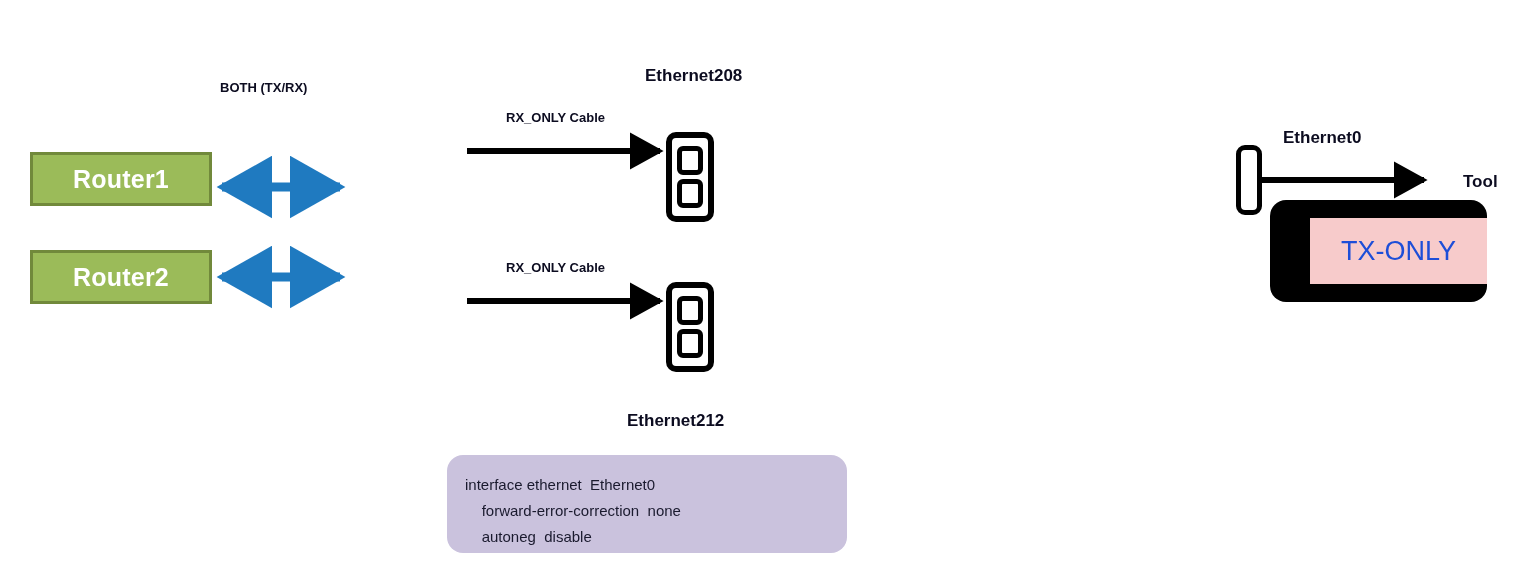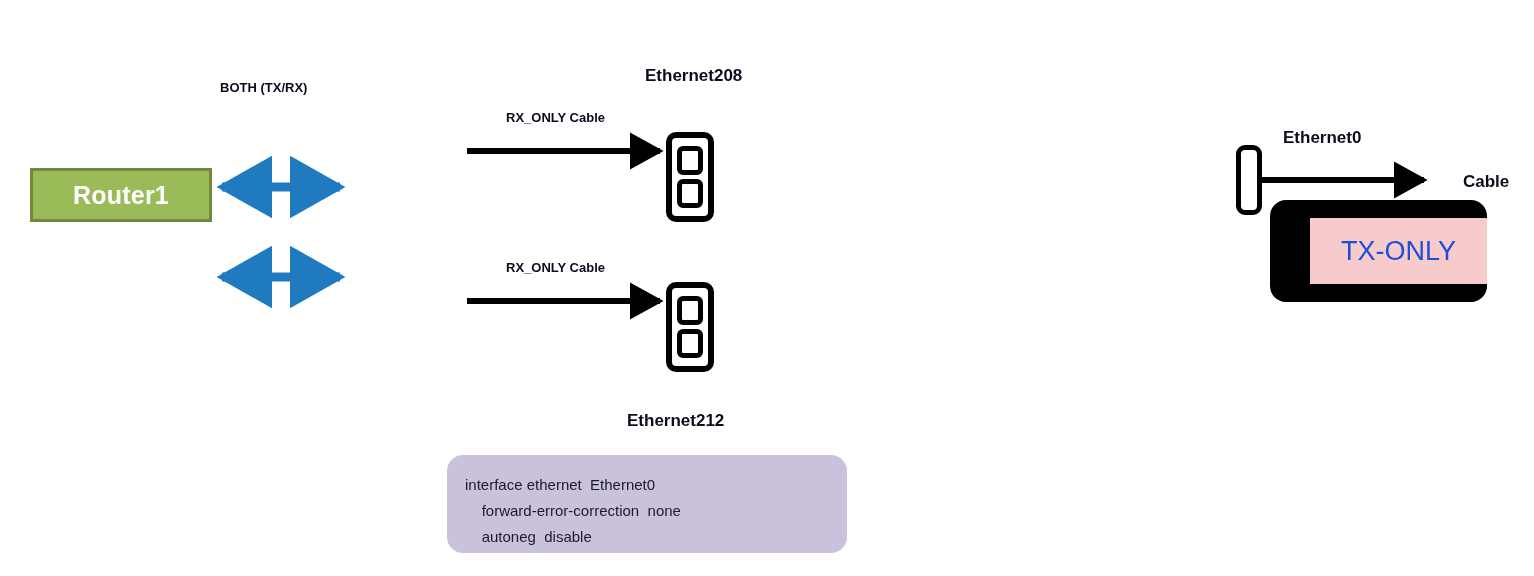--- a/index.html
+++ b/index.html
@@ -181,24 +181,27 @@
     <line x1="222" y1="277" x2="340" y2="277" stroke="#1F7AC0" stroke-width="9" marker-start="url(#blue-arrow-l)" marker-end="url(#blue-arrow-r)"></line>
 
     <line x1="467" y1="151" x2="660" y2="151" stroke="#000000" stroke-width="6" marker-end="url(#blk-arrow)"></line>
 
     <line x1="467" y1="301" x2="660" y2="301" stroke="#000000" stroke-width="6" marker-end="url(#blk-arrow)"></line>
 
     <line x1="1262" y1="180" x2="1278" y2="180" stroke="#000000" stroke-width="6"></line>
     <line x1="1274" y1="180" x2="1424" y2="180" stroke="#000000" stroke-width="6" marker-end="url(#blk-arrow)"></line>
   </svg>
 
-  <div class="abs router" style="left:30px; top:168px;">
+  <div class="abs router" style="left:30px; top:152px;">
     <span>Router1</span>
   </div>
 
+  <div class="abs router" style="left:30px; top:250px;">
+    <span>Router2</span>
+  </div>
 
   <div class="abs lbl-small-bold" style="left:192px; top:80px;">BOTH (TX/RX)</div>
 
 
   <div class="abs lbl-small-bold" style="left:478px; top:110px;">RX_ONLY Cable</div>
   <div class="abs lbl-small-bold" style="left:478px; top:260px;">RX_ONLY Cable</div>
 
   <div class="abs lbl-bold" style="left:645px; top:66px;">Ethernet208</div>
 
   <div class="abs lbl-bold" style="left:627px; top:411px;">Ethernet212</div>
@@ -211,21 +214,21 @@
 
   <div class="abs port-double" style="left:666px; top:282px;">
     <span class="sq"></span>
     <span class="sq"></span>
   </div>
 
   <div class="abs port-single" style="left:1236px; top:145px;"></div>
 
   <div class="abs lbl-bold" style="left:1283px; top:128px;">Ethernet0</div>
 
-  <div class="abs lbl-bold" style="left:1463px; top:172px;">Cable</div>
+  <div class="abs lbl-bold" style="left:1463px; top:172px;">Tool</div>
 
   <div class="abs tool-box" style="left:1270px; top:200px;">
     <div class="tool-inner">
       <span>TX-ONLY</span>
     </div>
   </div>
 
   <div class="abs config" style="left:447px; top:455px;border-radius:16px;">
     <div class="line">interface ethernet  Ethernet0</div>
     <div class="line">    forward-error-correction  none</div>

